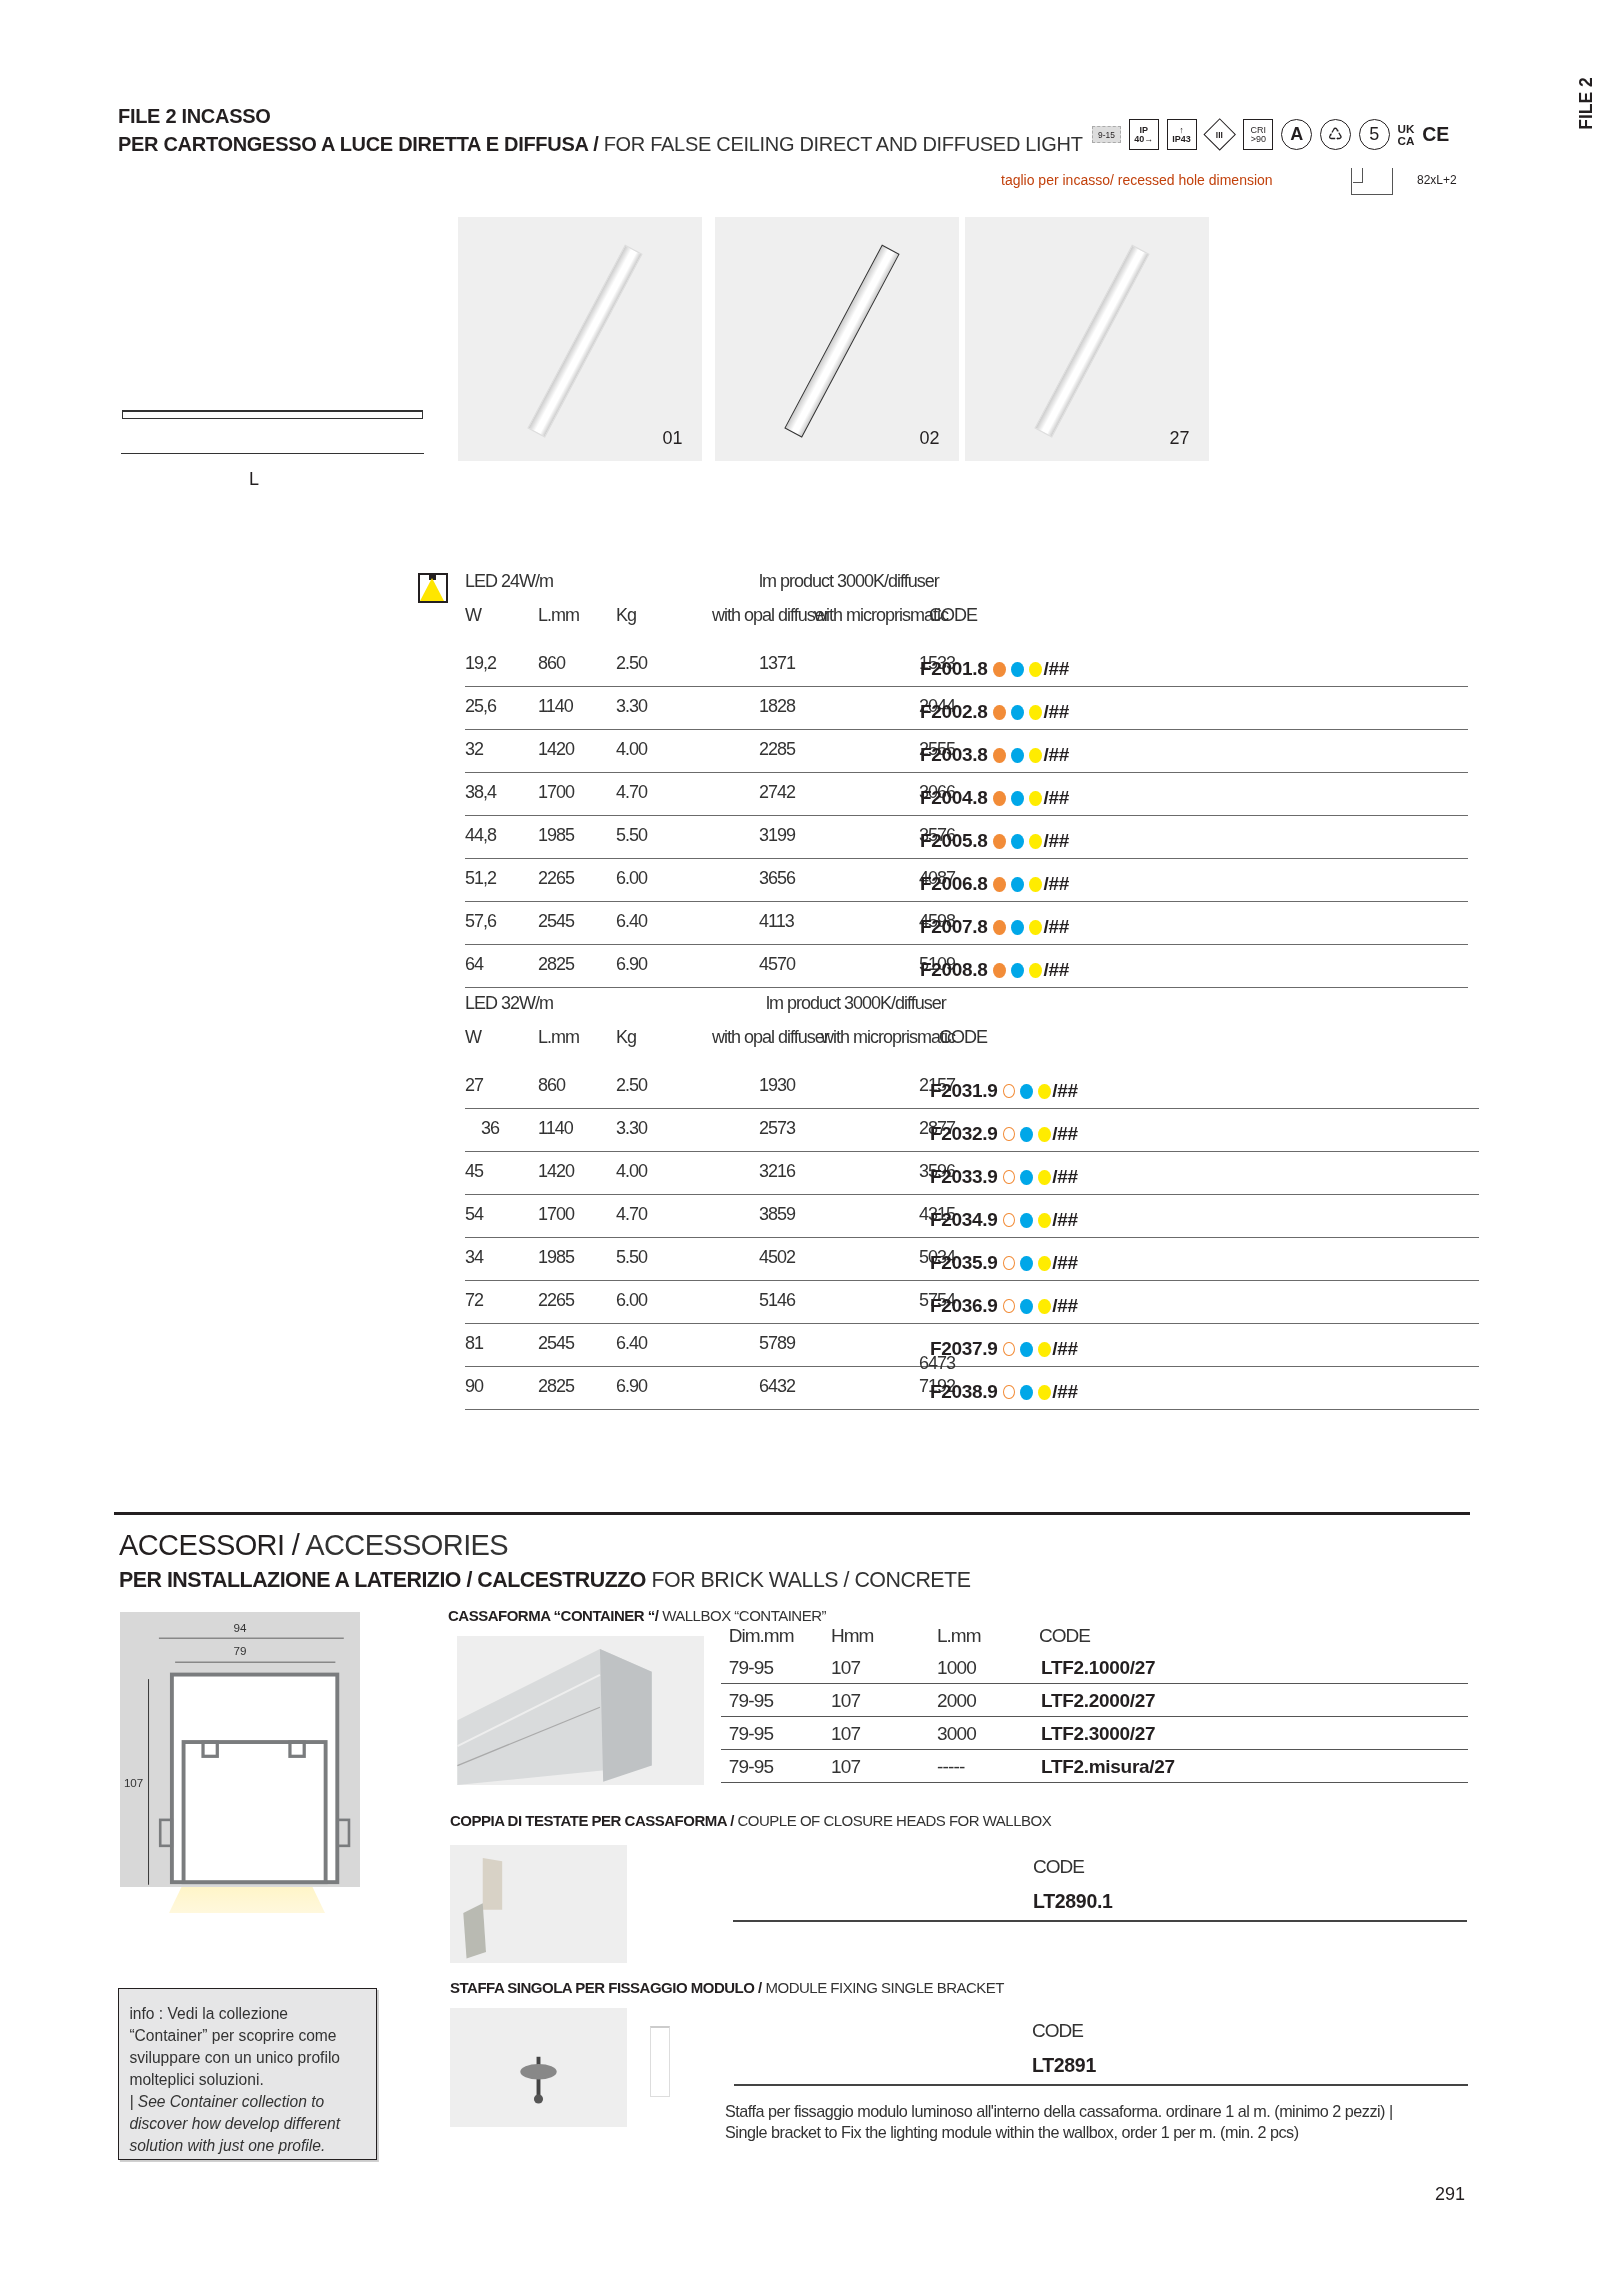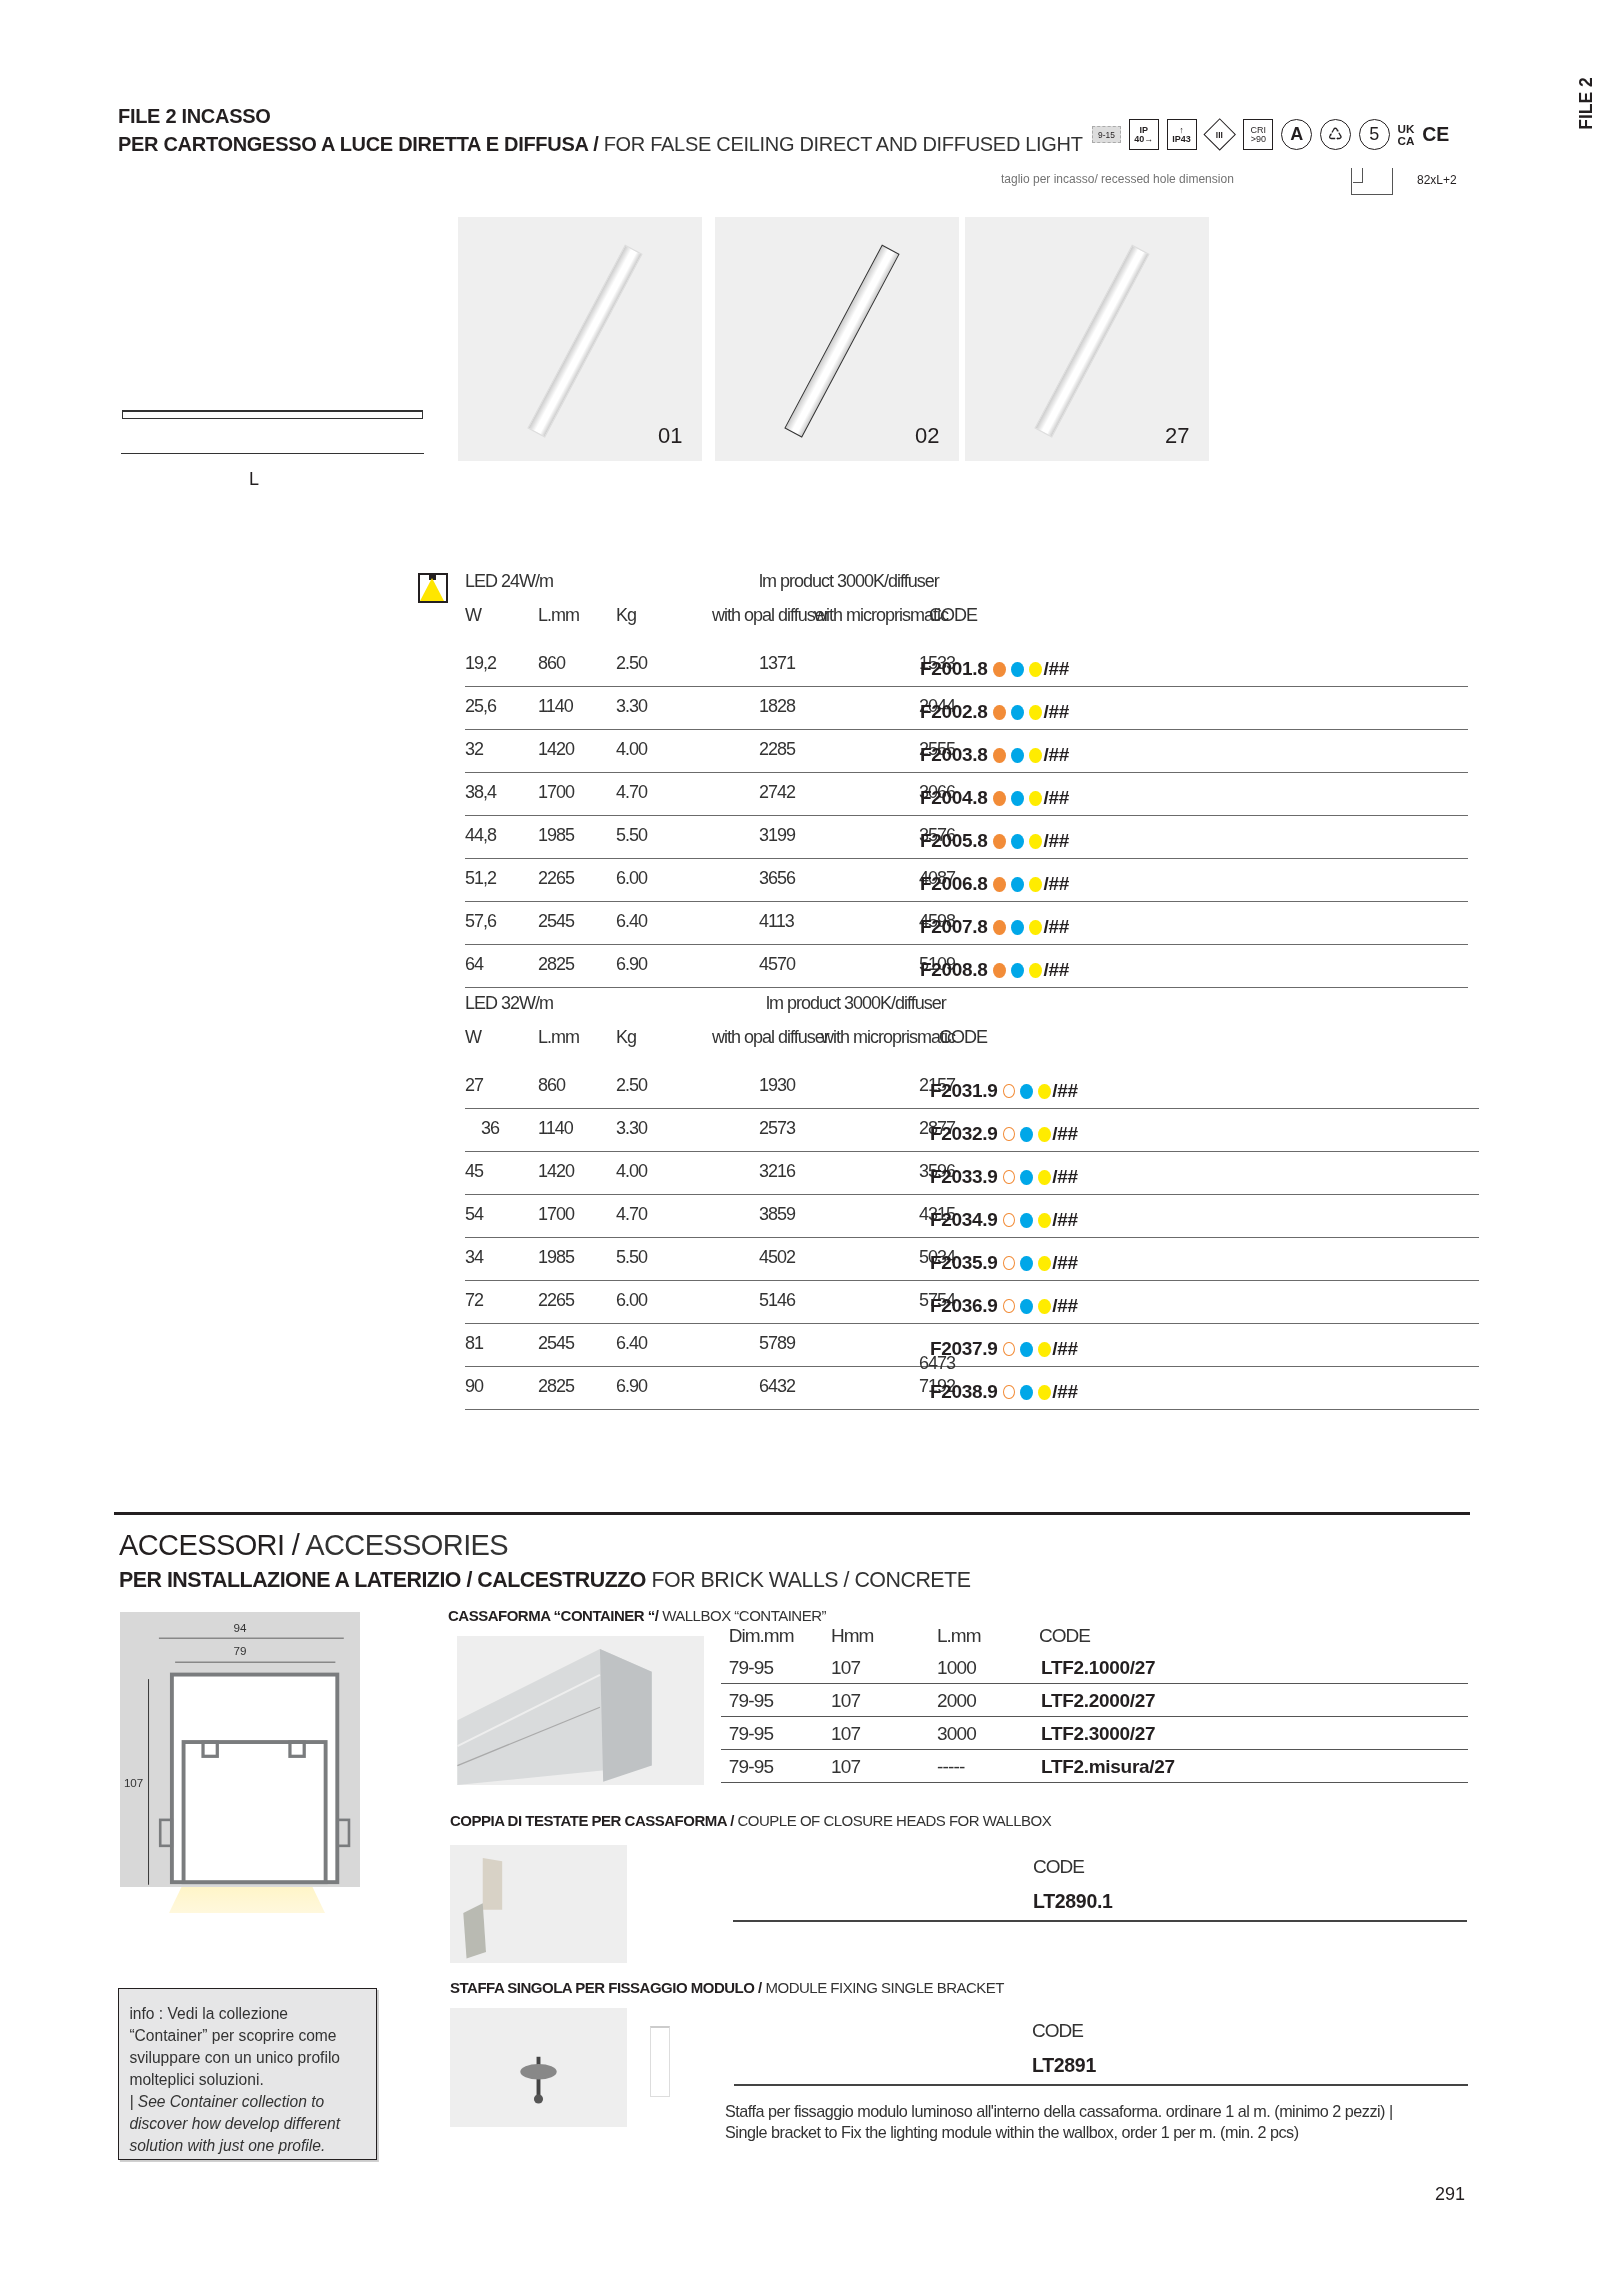--- a/index.html
+++ b/index.html
@@ -19,30 +19,30 @@
   .certs { left: 1092px; top: 119px; display: flex; align-items: center; gap: 7.8px; }
   .cert { height: 31px; display:flex; align-items:center; justify-content:center; font-size: 9px; font-weight: bold; color: #231f20; }
   .cert.box { border: 1.9px solid #231f20; width: 30px; flex-direction: column; line-height: 9px; }
   .cert.circle { width: 31px; border: 1.9px solid #231f20; border-radius: 50%; font-size: 18px; }
   .cert.circle.thin { border-width: 0.6px; font-weight: normal; }
   .cert.diamond { width: 23.4px; height: 23.4px; border: 1.9px solid #231f20; transform: rotate(45deg); margin: 0 3.9px; }
   .cert.diamond span { transform: rotate(-45deg); font-size: 8.4px; }
   .cert.range { width: 29px; background: #ddd; border: 0.6px dashed #aaa; font-size: 8.4px; font-weight: normal; height: 17px; }
   .cert.mark { font-size: 19.5px; font-weight: bold; width: auto; }
 
-  .hole-label { left: 1001px; top: 172px; font-size: 12px; color: #737373; white-space: nowrap; }
+  .hole-label { left: 1001px; top: 172px; font-size: 14px; color: #c2410c; white-space: nowrap; }
   .hole-icon { left: 1351px; top: 168px; width: 42px; height: 27px; border: 1.9px solid #555; border-top: none; }
   .hole-icon::before { content:""; position:absolute; left:1.3px; top:0; width:9px; height:14.3px; border-right:1.3px solid #555; border-bottom:1.3px solid #555; }
   .hole-dim { left: 1417px; top: 173px; font-size: 12px; }
 
   
   .prod-img { top: 217px; width: 244px; height: 244px; background: #efefef; overflow: hidden; }
   .prod-img .bar { position:absolute; width: 19.5px; height: 208px; left: 117px; top: 19.5px; transform: rotate(28deg); transform-origin: center; background: linear-gradient(90deg,#ccc,#fff 40%,#fff 70%,#ccc); border: 1.3px solid #ddd; }
   .prod-img.dark .bar { border: 1.9px solid #333; }
-  .prod-img .lbl { position:absolute; right: 19.5px; bottom: 11.7px; font-size: 22px; }
+  .prod-img .lbl { position:absolute; right: 19.5px; bottom: 11.7px; font-size: 18px; }
 
   .profile-bar { left: 122px; top: 410px; width: 301px; height: 9px; border: 1.9px solid #333; border-top-width: 2.6px; }
   .profile-line { left: 121px; top: 453px; width: 303px; height: 1.3px; background: #333; }
   .profile-l { left: 249px; top: 469px; font-size: 18px; }
 
   
   .led-icon { left: 418px; top: 573px; width: 30px; height: 30px; border: 2.6px solid #231f20; }
   .led-icon::after { content:""; position:absolute; left: 0; bottom: 0; width: 0; height: 0; border-left: 12.3px solid transparent; border-right: 12.3px solid transparent; border-bottom: 23.4px solid #ffe600; }
   .led-icon::before { content:""; position:absolute; left: 9px; top: 0; width: 6.5px; height: 5.2px; background:#231f20; }
 

